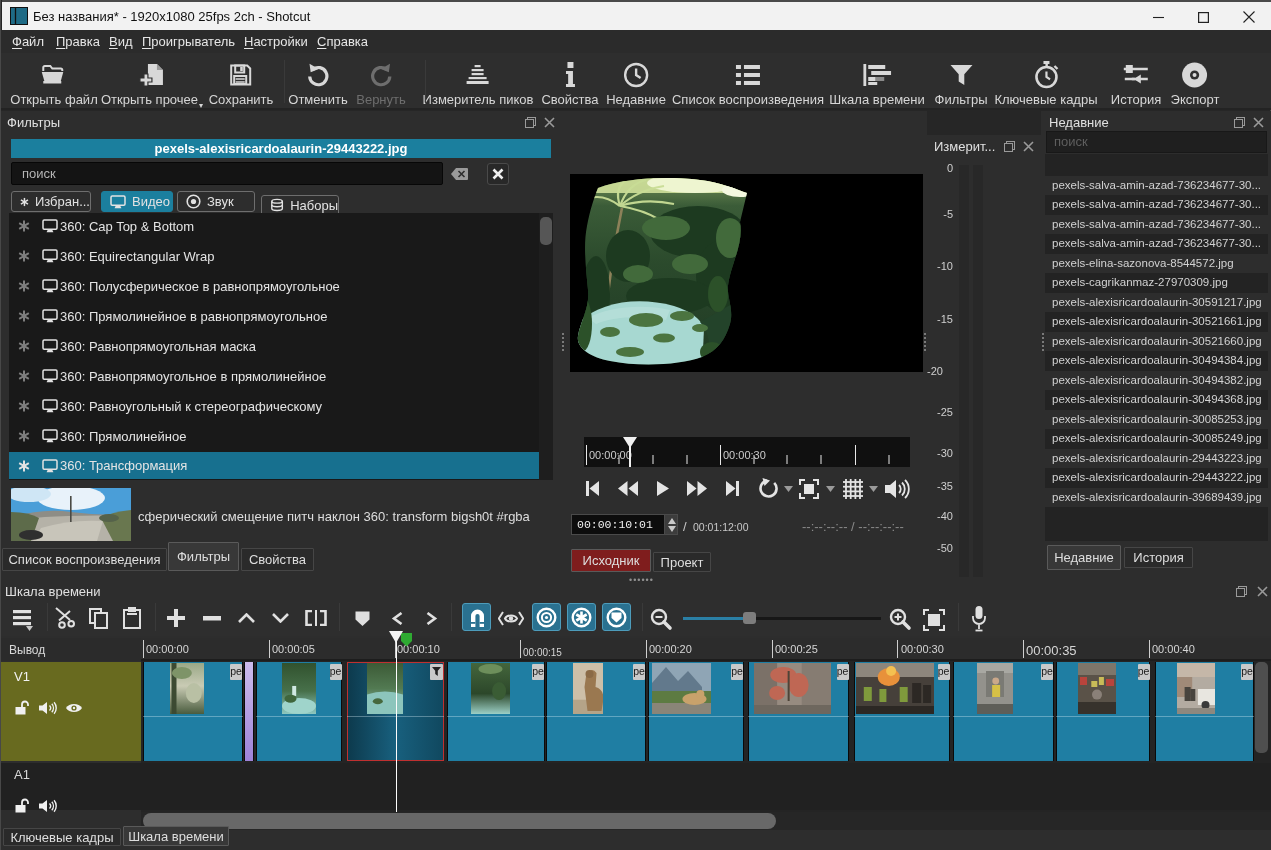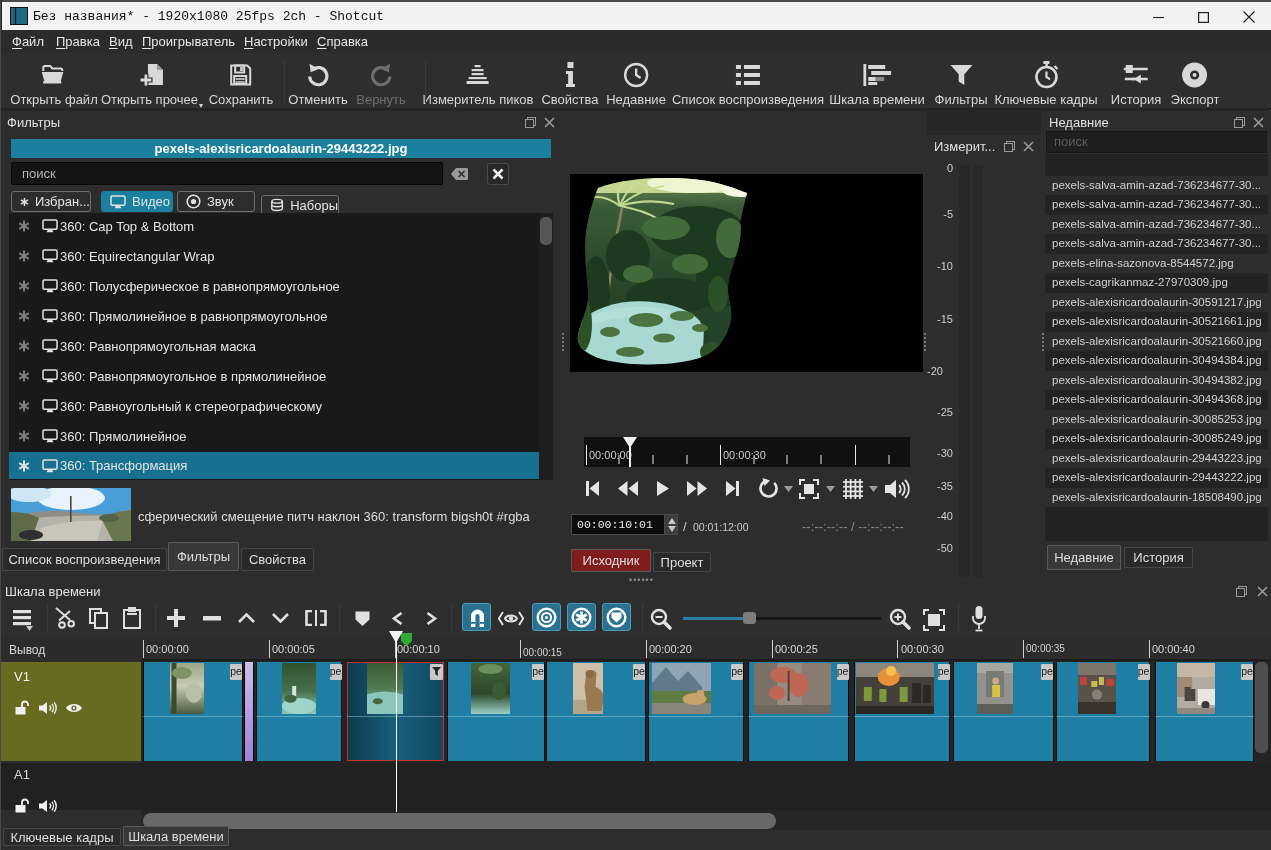--- a/index.html
+++ b/index.html
@@ -1,20 +1,20 @@
 <!DOCTYPE html>
 <html><head><meta charset="utf-8">
 <style>
 html,body{margin:0;padding:0;width:1271px;height:850px;overflow:hidden;background:#262626;font-family:"Liberation Sans",sans-serif;}
 *{box-sizing:border-box;}
 .abs{position:absolute;}
 #win{position:relative;width:1271px;height:850px;background:#262626;border-left:1px solid #484848;border-right:1px solid #484848;}
 
 #titlebar{position:absolute;left:1px;top:0;width:1269px;height:30px;background:#f2f2f2;border-top:2px solid #4a4a4a;}
-#titlebar .ttext{position:absolute;left:31px;top:7px;font-size:13px;color:#111;font-family:Liberation Mono, monospace;}
+#titlebar .ttext{position:absolute;left:31px;top:7px;font-size:13px;color:#111;}
 .winbtn{position:absolute;top:0;height:30px;width:46px;display:flex;align-items:center;justify-content:center;}
 
 #menubar{position:absolute;left:0;top:30px;width:1271px;height:23px;background:#2b2b2b;color:#e6e6e6;font-size:13px;}
 #menubar span.mi{position:absolute;top:4px;}
 #menubar u{text-decoration:underline;text-underline-offset:2px;}
 
 #toolbar{position:absolute;left:0;top:53px;width:1271px;height:57px;background:#2e2e2e;border-bottom:2px solid #232323;}
 .tbi{position:absolute;top:7px;display:flex;flex-direction:column;align-items:center;color:#d6d6d6;font-size:13px;}
 .tbi .ic{height:30px;display:flex;align-items:center;justify-content:center;}
 .tbi .lb{margin-top:2px;white-space:nowrap;}
@@ -658,21 +658,21 @@
       <div class="rrow" style="top:181.5px;background:#2d2d2d">pexels-alexisricardoalaurin-30591217.jpg</div>
       <div class="rrow" style="top:201.0px;background:#232323">pexels-alexisricardoalaurin-30521661.jpg</div>
       <div class="rrow" style="top:220.5px;background:#2d2d2d">pexels-alexisricardoalaurin-30521660.jpg</div>
       <div class="rrow" style="top:240.0px;background:#232323">pexels-alexisricardoalaurin-30494384.jpg</div>
       <div class="rrow" style="top:259.5px;background:#2d2d2d">pexels-alexisricardoalaurin-30494382.jpg</div>
       <div class="rrow" style="top:279.0px;background:#232323">pexels-alexisricardoalaurin-30494368.jpg</div>
       <div class="rrow" style="top:298.5px;background:#2d2d2d">pexels-alexisricardoalaurin-30085253.jpg</div>
       <div class="rrow" style="top:318.0px;background:#232323">pexels-alexisricardoalaurin-30085249.jpg</div>
       <div class="rrow" style="top:337.5px;background:#2d2d2d">pexels-alexisricardoalaurin-29443223.jpg</div>
       <div class="rrow" style="top:357.0px;background:#232323">pexels-alexisricardoalaurin-29443222.jpg</div>
-      <div class="rrow" style="top:376.5px;background:#2d2d2d">pexels-alexisricardoalaurin-18508490.jpg</div>
+      <div class="rrow" style="top:376.5px;background:#2d2d2d">pexels-alexisricardoalaurin-39689439.jpg</div>
 <div class="tab on" style="left:6px;top:434px;width:74px;height:25px">Недавние</div>
 <div class="tab" style="left:83px;top:436px;width:69px;height:21px">История</div>
 </div>
 <div id="tdock">
 <div class="dtitle" style="left:4px;top:2px">Шкала времени</div>
 <svg class="dbtn" style="left:1235px;top:4px" viewBox="0 0 11 11">
         <rect x="2.5" y="0.5" width="8" height="8" fill="none" stroke="#9a9a9a"></rect>
         <rect x="0.5" y="2.5" width="8" height="8" fill="#2d2d2d" stroke="#9a9a9a"></rect>
       </svg>
 <svg class="dbtn" style="left:1256px;top:4px" viewBox="0 0 11 11">
@@ -815,21 +815,21 @@
 <div class="abs" style="left:396px;top:61px;font-size:11px;color:#d6d6d6">00:00:10</div>
 <div class="abs" style="left:519px;top:58px;width:1px;height:18px;background:#cfcfcf"></div>
 <div class="abs" style="left:522px;top:65px;font-size:10px;color:#d6d6d6">00:00:15</div>
 <div class="abs" style="left:645px;top:58px;width:1px;height:18px;background:#cfcfcf"></div>
 <div class="abs" style="left:648px;top:61px;font-size:11px;color:#d6d6d6">00:00:20</div>
 <div class="abs" style="left:771px;top:58px;width:1px;height:18px;background:#cfcfcf"></div>
 <div class="abs" style="left:774px;top:61px;font-size:11px;color:#d6d6d6">00:00:25</div>
 <div class="abs" style="left:896px;top:58px;width:1px;height:18px;background:#cfcfcf"></div>
 <div class="abs" style="left:900px;top:61px;font-size:11px;color:#d6d6d6">00:00:30</div>
 <div class="abs" style="left:1022px;top:58px;width:1px;height:18px;background:#cfcfcf"></div>
-<div class="abs" style="left:1025px;top:61px;font-size:10px;color:#d6d6d6">00:00:35</div>
+<div class="abs" style="left:1025px;top:61px;font-size:13px;color:#d6d6d6">00:00:35</div>
 <div class="abs" style="left:1148px;top:58px;width:1px;height:18px;background:#cfcfcf"></div>
 <div class="abs" style="left:1151px;top:61px;font-size:11px;color:#d6d6d6">00:00:40</div>
 
 <div class="abs" style="left:0;top:56px;width:140px;height:23px;background:#2b2b2b"></div>
 <div class="abs" style="left:8px;top:61px;font-size:12px;color:#d8d8d8">Вывод</div>
 <div class="abs" style="left:0;top:80px;width:140px;height:99px;background:#686a1f"></div>
 <div class="abs" style="left:13px;top:87px;font-size:13px;color:#f2f2f2">V1</div>
 <svg class="abs" style="left:13px;top:118px" width="15" height="15" viewBox="0 0 15 15">
         <rect x="1.5" y="7" width="10" height="7.5" fill="#f0f0f0"></rect>
         <path d="M8 7V4.5a3 3 0 0 1 6 0V6" fill="none" stroke="#f0f0f0" stroke-width="1.8"></path>

